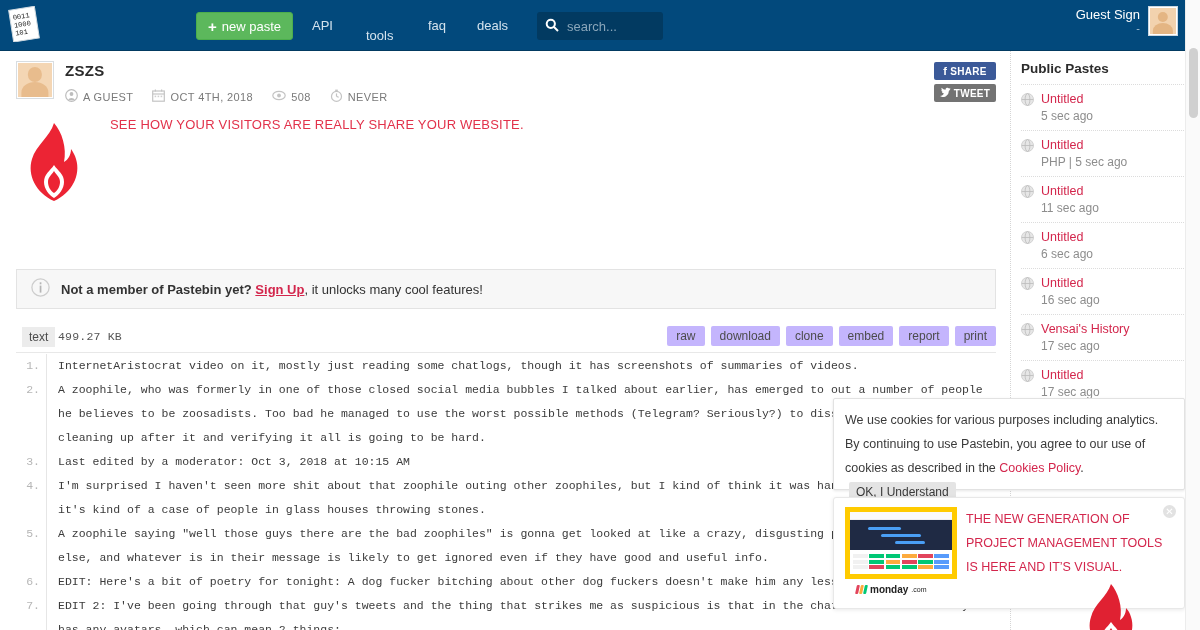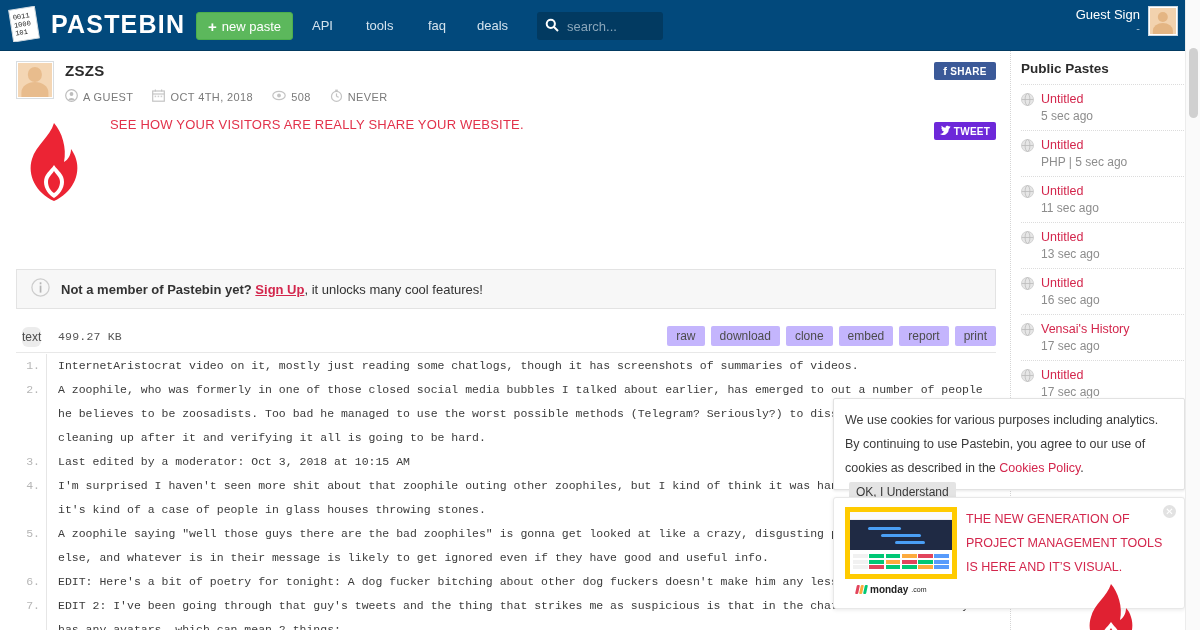--- a/index.html
+++ b/index.html
@@ -48,21 +48,21 @@
   }
   #new-paste-btn .plus { font-size: 15px; font-weight: bold; line-height: 1; }
   .nav-link {
     position: absolute; top: 18px;
     color: #d4e3ee;
     font-size: 13px;
     text-decoration: none;
     cursor: pointer;
   }
   #nav-api   { left: 312px; }
-  #nav-tools { left: 366px; }
+  #nav-tools { left: 366px; margin-top: 10px; }
   #nav-faq   { left: 428px; }
   #nav-deals { left: 477px; }
 
   #search-box {
     position: absolute; left: 537px; top: 12px;
     width: 126px; height: 28px;
     background: #023a61;
     border: none;
     border-radius: 3px;
     display: flex; align-items: center;
@@ -180,21 +180,21 @@
   }
   .social-btn {
     width: 62px; height: 18px;
     border-radius: 2px;
     color: #fff; font-size: 10px; font-weight: bold;
     display: flex; align-items: center; justify-content: center; gap: 3px;
     cursor: pointer;
     letter-spacing: 0.3px;
   }
   #btn-share { background: #3b5998; }
-  #btn-tweet { background: #6d28d9; margin-top: 38px; }
+  #btn-tweet { background: #737373; }
   .social-btn .gl { font-size: 11px; font-weight: bold; }
 
   
   #ad-top {
     position: absolute; left: 16px; top: 62px;
     width: 980px; height: 92px;
   }
   #ad-top-flame {
     position: absolute; left: 4px; top: 8px;
     width: 68px; height: 82px;
@@ -227,22 +227,22 @@
 
   
   #toolbar {
     position: absolute; left: 16px; top: 272px;
     width: 980px; height: 30px;
     border-bottom: 1px solid #e8e8e8;
   }
   #lang-badge {
     position: absolute; left: 6px; top: 4px;
     background: #ececec;
-    border-radius: 6px;
-    padding: 3px 0;
+    border-radius: 0;
+    padding: 3px 7px;
     font-size: 12px; color: #4c4c4c;
     cursor: pointer;
   }
   #file-size {
     position: absolute; left: 42px; top: 7px;
     font-family: "Liberation Mono", monospace;
     font-size: 11.5px; color: #555;
     letter-spacing: 0.2px;
   }
   #tool-btns {
@@ -436,21 +436,20 @@
     <div id="logo-mark">
       <svg width="34" height="36" viewBox="0 0 34 36">
         <g transform="rotate(-9 17 18)">
           <rect x="3" y="2" width="26" height="32" fill="#ffffff" stroke="#cfd9e0"></rect>
           <text x="6" y="12" font-family="Liberation Mono, monospace" font-size="7" fill="#1a1a1a">0011</text>
           <text x="6" y="20" font-family="Liberation Mono, monospace" font-size="7" fill="#1a1a1a">1000</text>
           <text x="6" y="28" font-family="Liberation Mono, monospace" font-size="7" fill="#1a1a1a">101</text>
         </g>
       </svg>
     </div>
-    <div id="brand-name">PASTEBIN</div>
   </div>
 
   <div id="new-paste-btn">
     <span class="plus">+</span>
     <span>new paste</span>
   </div>
 
   <a class="nav-link" id="nav-api">API</a>
   <a class="nav-link" id="nav-tools">tools</a>
   <a class="nav-link" id="nav-faq">faq</a>
@@ -683,21 +682,21 @@
       <span class="pp-icon">
         <svg width="13" height="13" viewBox="0 0 13 13">
             <circle cx="6.5" cy="6.5" r="6" fill="#e6e6e6"></circle>
             <circle cx="6.5" cy="6.5" r="6" fill="none" stroke="#d2d2d2"></circle>
             <ellipse cx="6.5" cy="6.5" rx="2.4" ry="6" fill="none" stroke="#bbb" stroke-width=".8"></ellipse>
             <line x1="0.6" y1="6.5" x2="12.4" y2="6.5" stroke="#bbb" stroke-width=".8"></line>
           </svg>
       </span>
       <div class="pp-body">
         <div class="pp-name">Untitled</div>
-        <div class="pp-sub">13 sec ago</div>
+        <div class="pp-sub">6 sec ago</div>
       </div>
     </div>
 
     <div class="pp-item">
       <span class="pp-icon">
         <svg width="13" height="13" viewBox="0 0 13 13">
             <circle cx="6.5" cy="6.5" r="6" fill="#e6e6e6"></circle>
             <circle cx="6.5" cy="6.5" r="6" fill="none" stroke="#d2d2d2"></circle>
             <ellipse cx="6.5" cy="6.5" rx="2.4" ry="6" fill="none" stroke="#bbb" stroke-width=".8"></ellipse>
             <line x1="0.6" y1="6.5" x2="12.4" y2="6.5" stroke="#bbb" stroke-width=".8"></line>

